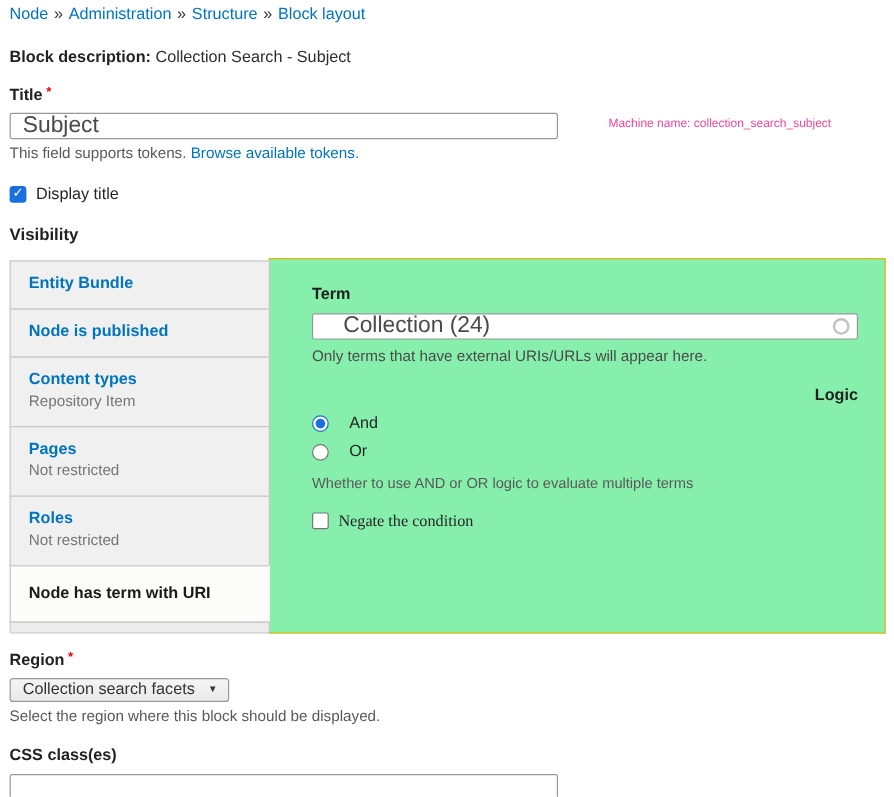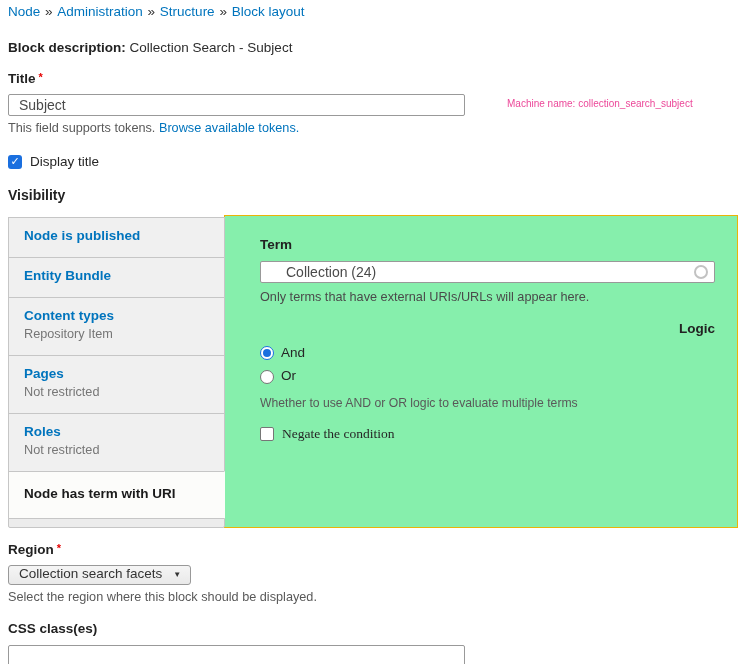--- a/index.html
+++ b/index.html
@@ -21,21 +21,21 @@
   .block-desc { margin-top: 19px; }
   .block-desc b { color: #222; }
 
   label.f-label, .f-label { font-weight: bold; color: #222; font-size: 13.5px; }
   .req { color: #e60000; font-size: 11px; vertical-align: top; margin-left: 3px; font-weight: bold; }
 
   .field-title { margin-top: 14px; }
   .input-row { display: flex; align-items: center; margin-top: 6px; }
   input.text {
     width: 457px; height: 22px; border: 1px solid #999; border-radius: 2px;
-    padding: 0 10px; font-family: inherit; font-size: 14px; color: #4a4a4a; background: #fff;
+    padding: 0 10px; font-family: inherit; font-size: 19px; color: #4a4a4a; background: #fff;
   }
   .machine-name { margin-left: 42px; color: #ec4899; font-size: 10px; white-space: nowrap; }
   .field-help { margin-top: 5px; font-size: 12.7px; color: #595959; }
   .field-help a { color: #0074bd; text-decoration: none; }
 
   
   .check-row { display: flex; align-items: center; margin-top: 17px; }
   .cbx {
     width: 14px; height: 14px; border-radius: 3px; flex: none;
     display: flex; align-items: center; justify-content: center;
@@ -65,21 +65,21 @@
   }
   .term-wrap { position: relative; width: 455px; margin-top: 7px; }
   .term-wrap input.text { width: 455px; background: #fff; padding-left: 25px; }
   .ac-circle {
     position: absolute; right: 7px; top: 50%; margin-top: -7px;
     width: 14px; height: 14px; border: 2px solid #c2c2c2; border-radius: 50%;
   }
   .pane-help { margin-top: 7px; font-size: 12.7px; color: #4a4a4a; }
   .logic-label { margin-top: 15px; text-align: right; }
   .opt-row { display: flex; align-items: center; margin-top: 7px; }
-  .opt-row .cbx-label { margin-left: 7px; }
+  .opt-row .cbx-label { margin-left: 17px; }
   .logic-help { margin-top: 11px; font-size: 12.2px; color: #595959; }
   .negate-row { margin-top: 14px; font-family: Liberation Serif, serif; }
 
   
   .field-region { margin-top: 14px; }
   .select-box {
     display: inline-flex; align-items: center; margin-top: 6px; height: 20px;
     padding: 0 9px 0 10px; background: linear-gradient(#f5f5f5, #e9e9e9);
     border: 1px solid #999; border-radius: 3px; color: #333; cursor: pointer;
   }
@@ -119,24 +119,24 @@
   <div class="check-row">
     <span class="cbx checked" id="display-title-cbx">✓</span>
     <span class="cbx-label">Display title</span>
   </div>
 
   <h2 class="vis-heading">Visibility</h2>
 
   <div class="vtabs">
     <ul class="vtabs-menu">
         <li class="tab">
-          <div class="tab-title">Node is published</div>
+          <div class="tab-title">Entity Bundle</div>
         </li>
         <li class="tab">
-          <div class="tab-title">Entity Bundle</div>
+          <div class="tab-title">Node is published</div>
         </li>
         <li class="tab">
           <div class="tab-title">Content types</div>
           <div class="tab-summary">Repository Item</div>
         </li>
         <li class="tab">
           <div class="tab-title">Pages</div>
           <div class="tab-summary">Not restricted</div>
         </li>
         <li class="tab">

